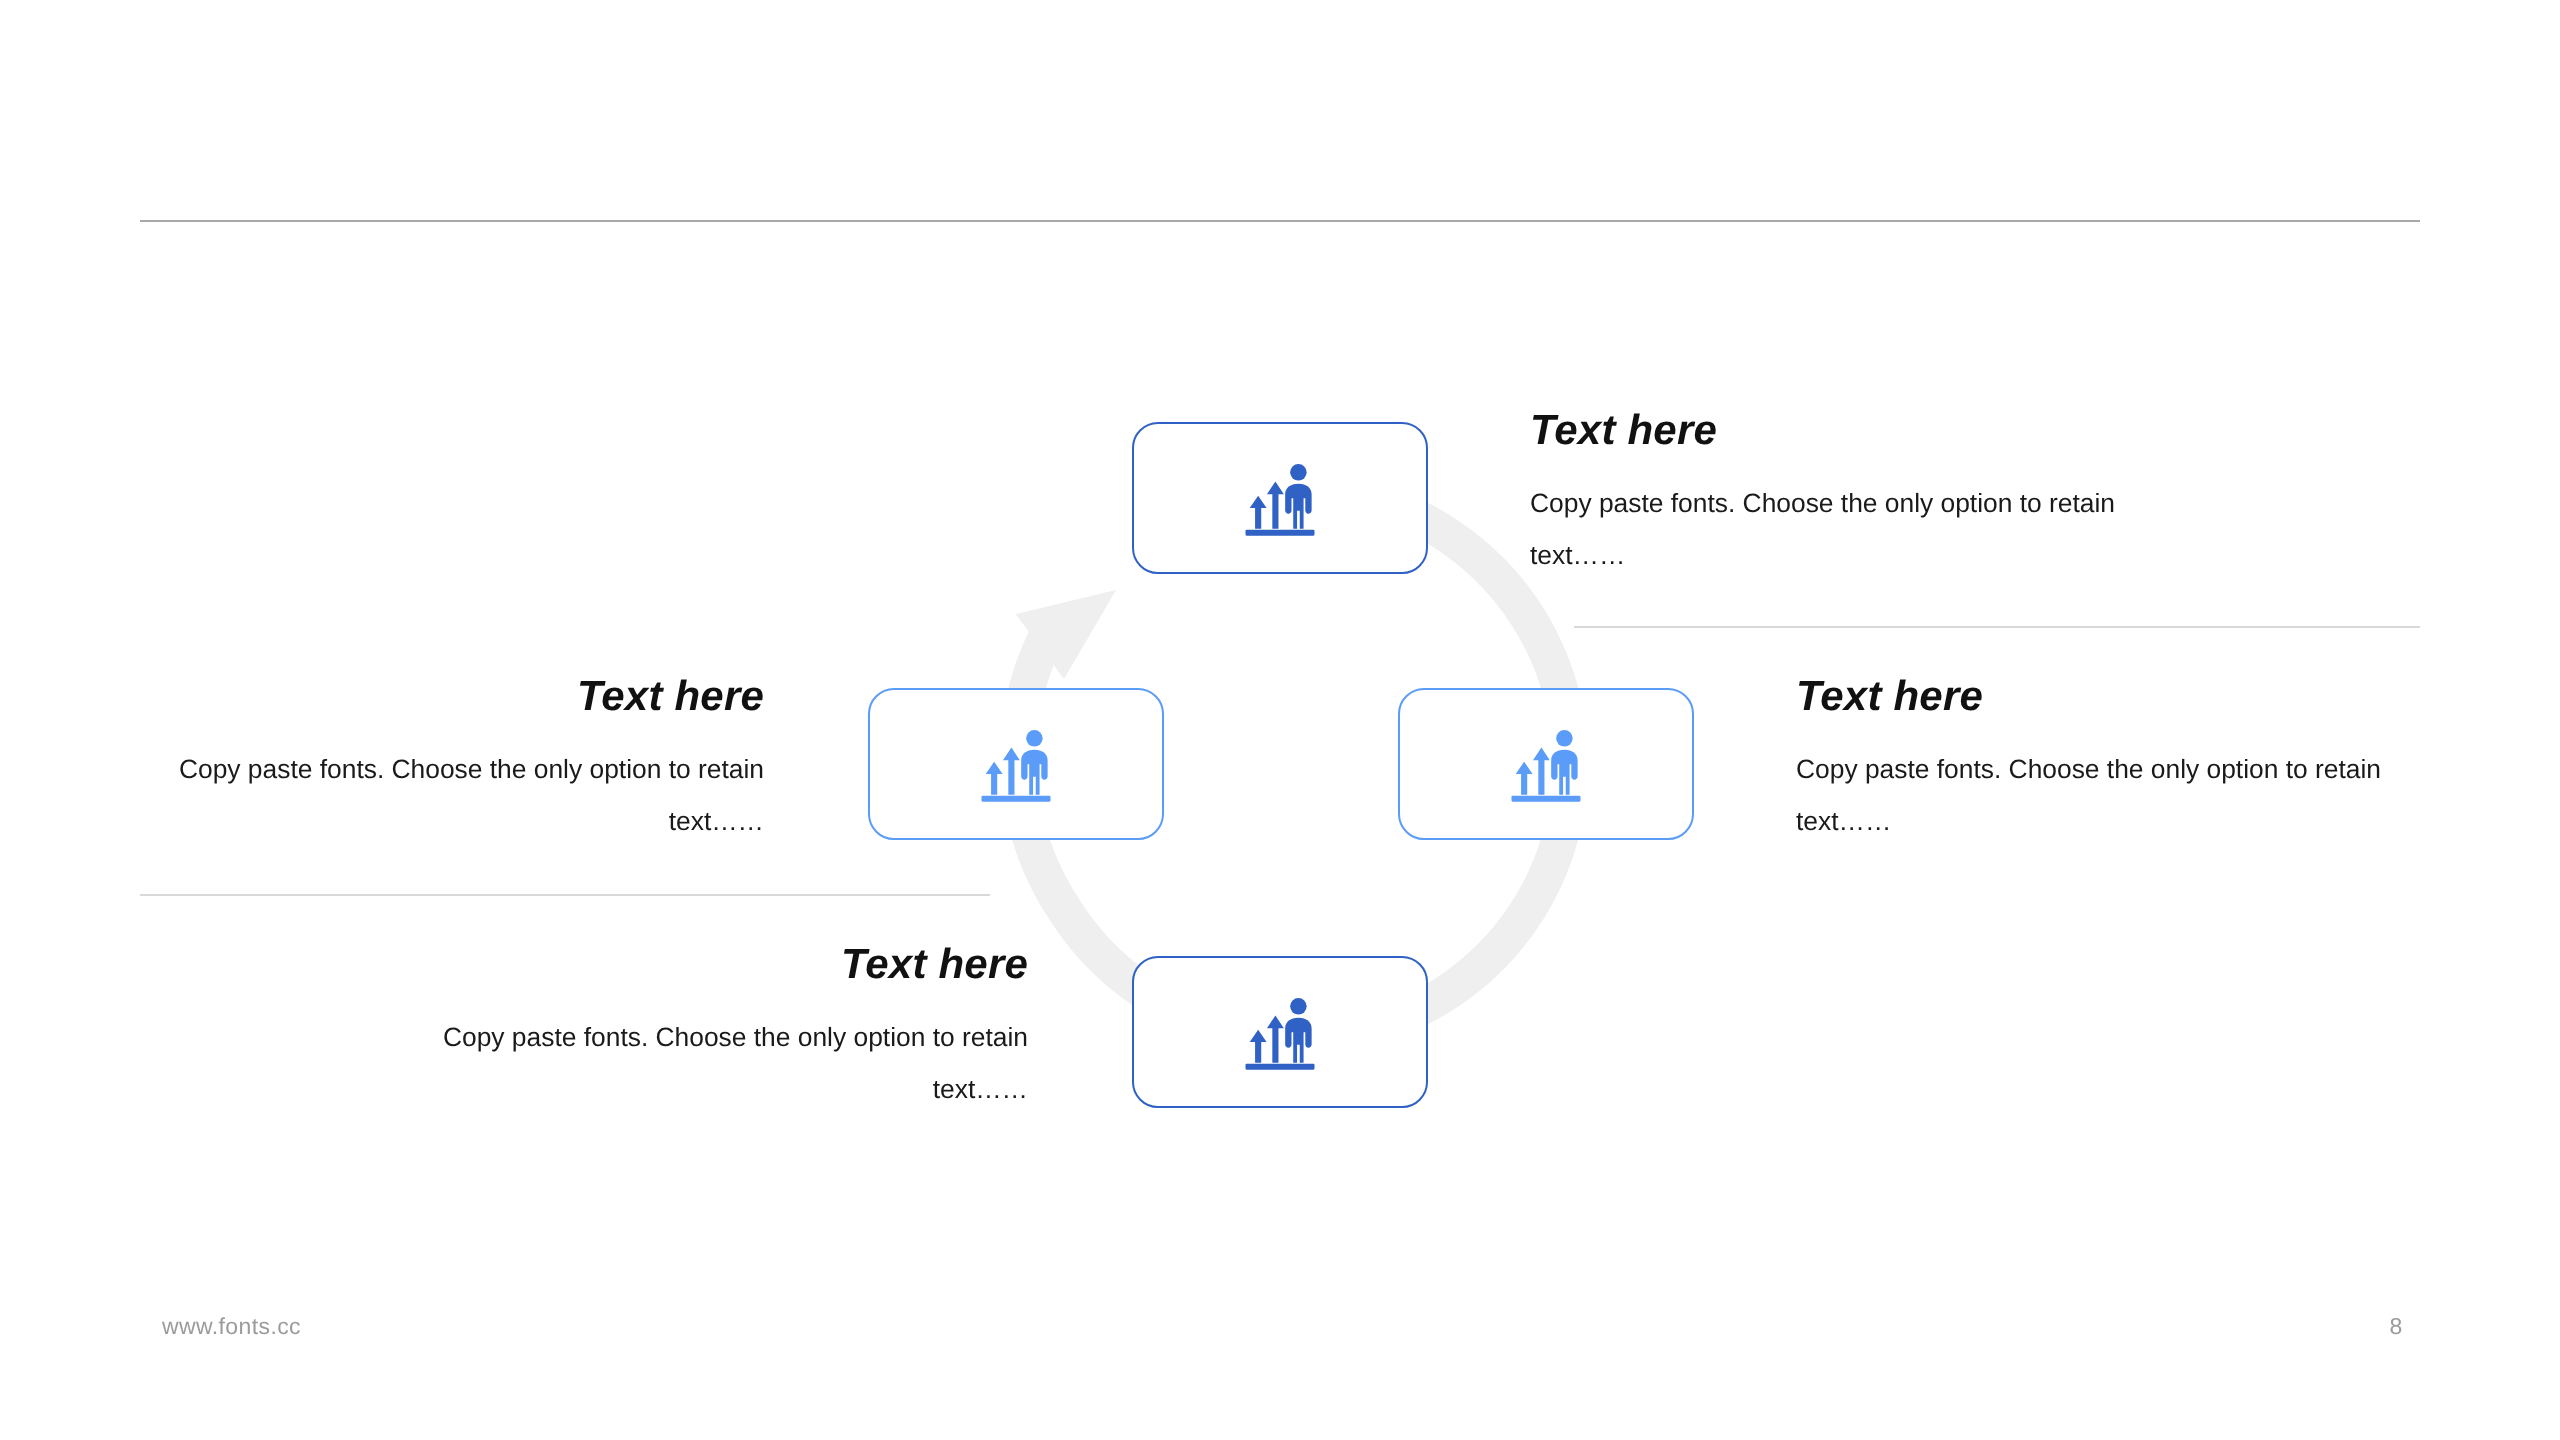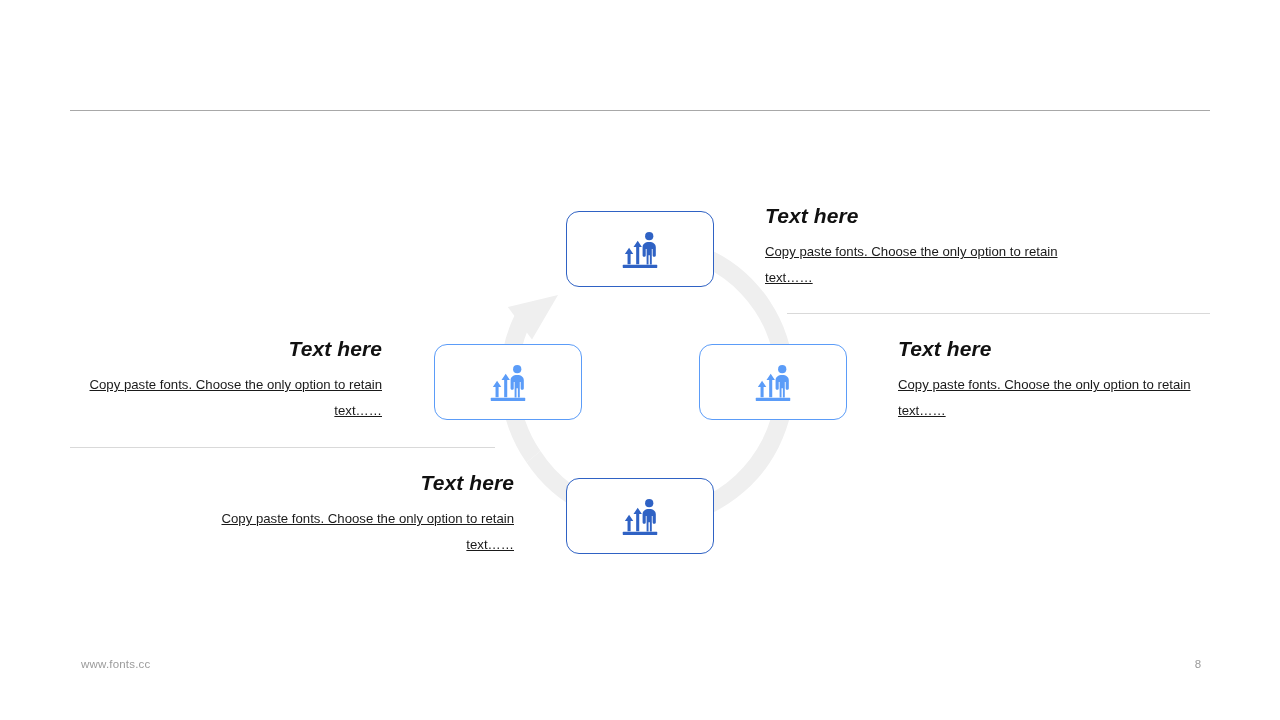--- a/index.html
+++ b/index.html
@@ -70,21 +70,20 @@
     color: #111111;
     letter-spacing: .1px;
     margin: 0 0 12px 0;
     line-height: 1.1;
   }
   .text-block .body {
     font-size: 13.2px;
     color: #1a1a1a;
     line-height: 26px;
     margin: 0;
-    text-decoration: underline;
   }
   .text-block.align-left  { text-align: left; }
   .text-block.align-right { text-align: right; }
 
   .tb-top    { left: 765px; top: 204px; width: 300px; }
   .tb-right  { left: 898px; top: 337px; width: 300px; }
   .tb-left   { left:  82px; top: 337px; width: 300px; }
   .tb-bottom { left: 214px; top: 471px; width: 300px; }
 
   

